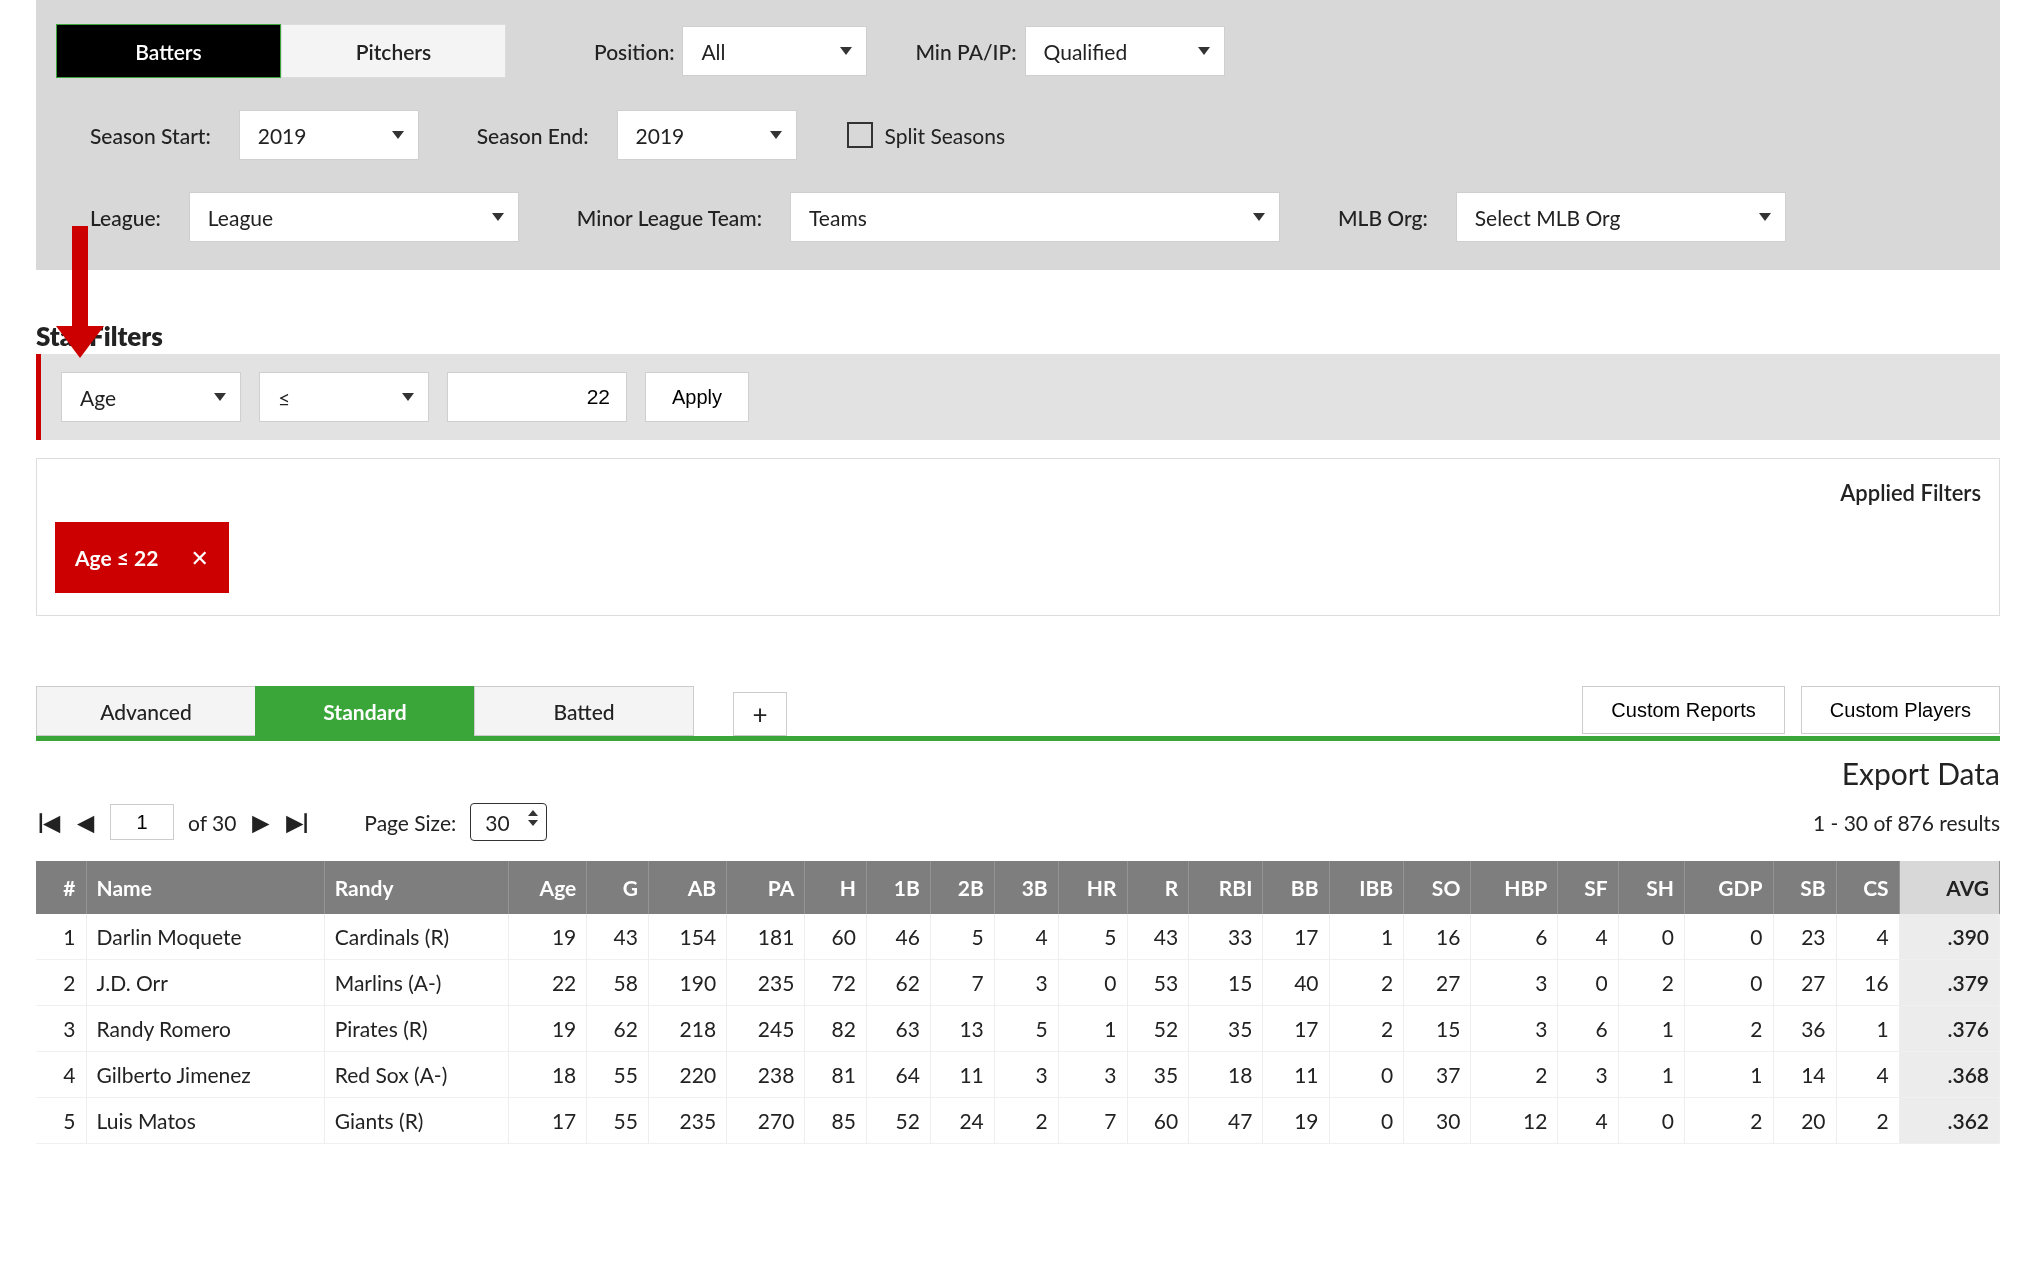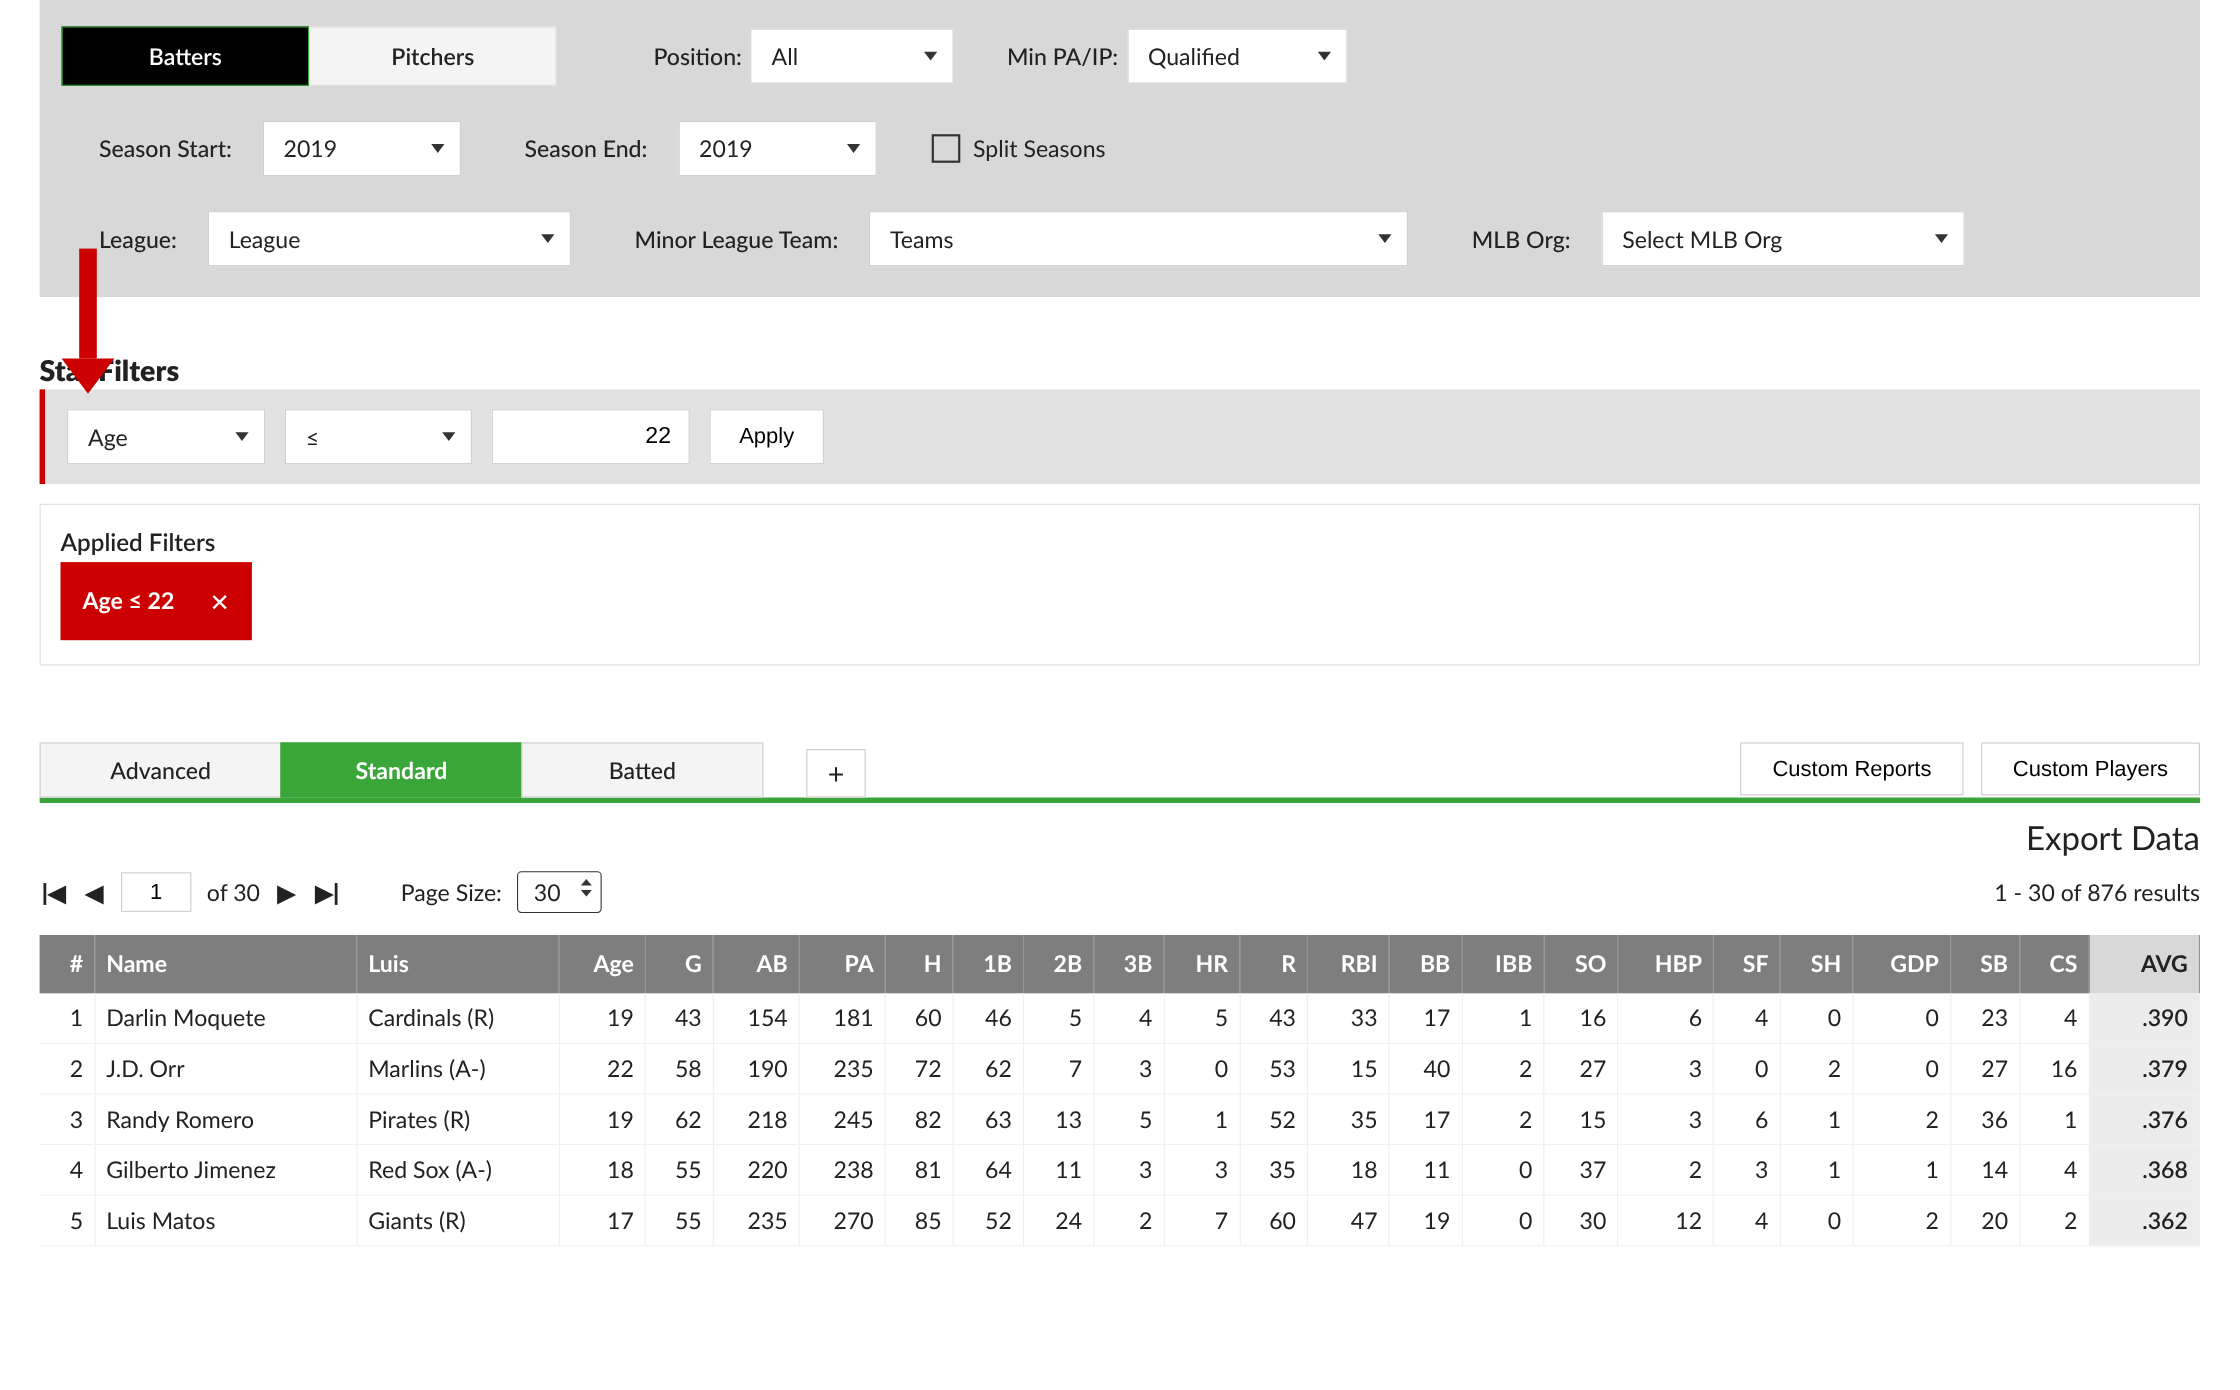--- a/index.html
+++ b/index.html
@@ -25,21 +25,21 @@
   .arrow { position: absolute; left: 56px; top: 226px; display: flex; flex-direction: column; align-items: center; pointer-events: none; }
   .arrow-shaft { width: 16px; height: 100px; background: #cc0000; }
   .arrow-head { width: 0; height: 0; border-left: 24px solid transparent; border-right: 24px solid transparent; border-top: 32px solid #cc0000; }
 
   .stat-title { font-weight: 800; font-size: 26px; margin: 50px 0 2px 0; }
   .stat-filter-bar { background: #e2e2e2; border-left: 5px solid #cc0000; padding: 18px 20px; display: flex; gap: 18px; align-items: center; }
   .num-input { background:#fff; border:1px solid #cfcfcf; height:50px; width:180px; text-align:right; padding:0 16px; font-size:21px; }
   .btn-apply { background:#fff; border:1px solid #cfcfcf; height:50px; padding:0 26px; font-size:20px; cursor:pointer; }
 
   .applied-box { border:1px solid #ddd; margin-top: 18px; padding: 20px 18px 22px 18px; }
-  .applied-title { text-align:left; font-size:22px; font-weight:600; margin-bottom: 5px; }
+  .applied-title { text-align:right; font-size:22px; font-weight:600; margin-bottom: 16px; }
   .chip { background:#cc0000; color:#fff; padding: 22px 20px; display:inline-flex; align-items:center; gap: 32px; font-weight:700; font-size:21px; cursor:pointer; }
   .chip-x { font-weight: 300; font-size: 22px; }
 
   .report-row { display:flex; align-items:flex-end; margin-top: 70px; border-bottom: 5px solid #3aa63a; }
   .rpt-tab { height:50px; min-width:220px; display:flex; align-items:center; justify-content:center; border:1px solid #ccc; margin-right:-1px; cursor:pointer; background:#f4f4f4; font-weight:500; }
   .rpt-tab.active { background:#3aa63a; color:#fff; border:1px solid #3aa63a; font-weight:700; }
   .plus-btn { width:54px; height:44px; margin-left:40px; border:1px solid #ccc; display:flex; align-items:center; justify-content:center; font-size:26px; cursor:pointer; background:#fff; }
   .spacer { flex:1; }
   .outline-btn { height:48px; padding:0 28px; border:1px solid #ccc; background:#fff; cursor:pointer; margin-left:16px; margin-bottom:2px; font-size:20px; }
 
@@ -178,21 +178,21 @@
         </span>
     </div>
     <span class="results-count">1 - 30 of 876 results</span>
   </div>
 
   <table class="stats">
     <thead>
         <tr id="thead-row">
           <th style="text-align: right; width: 50px;">#</th>
           <th class="left">Name</th>
-          <th class="left">Luis</th>
+          <th class="left">Randy</th>
           <th>Age</th>
           <th>G</th>
           <th>AB</th>
           <th>PA</th>
           <th>H</th>
           <th>1B</th>
           <th>2B</th>
           <th>3B</th>
           <th>HR</th>
           <th>R</th>

